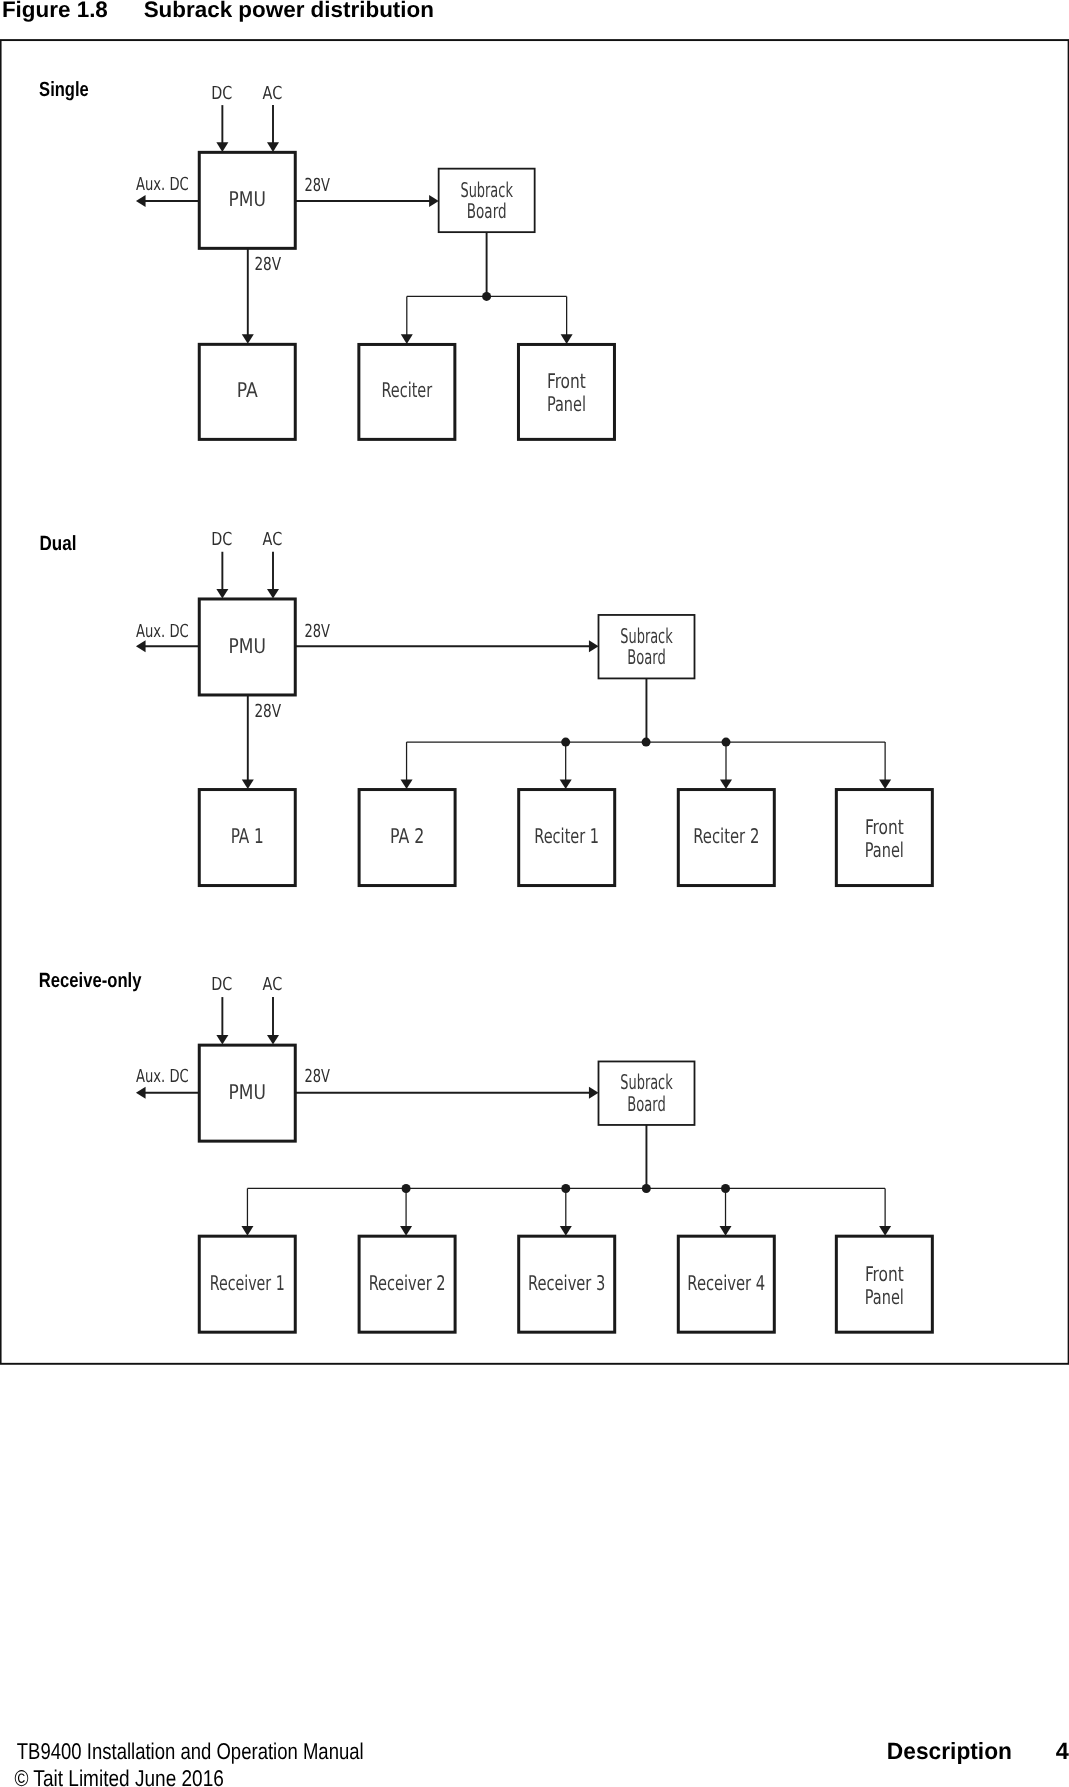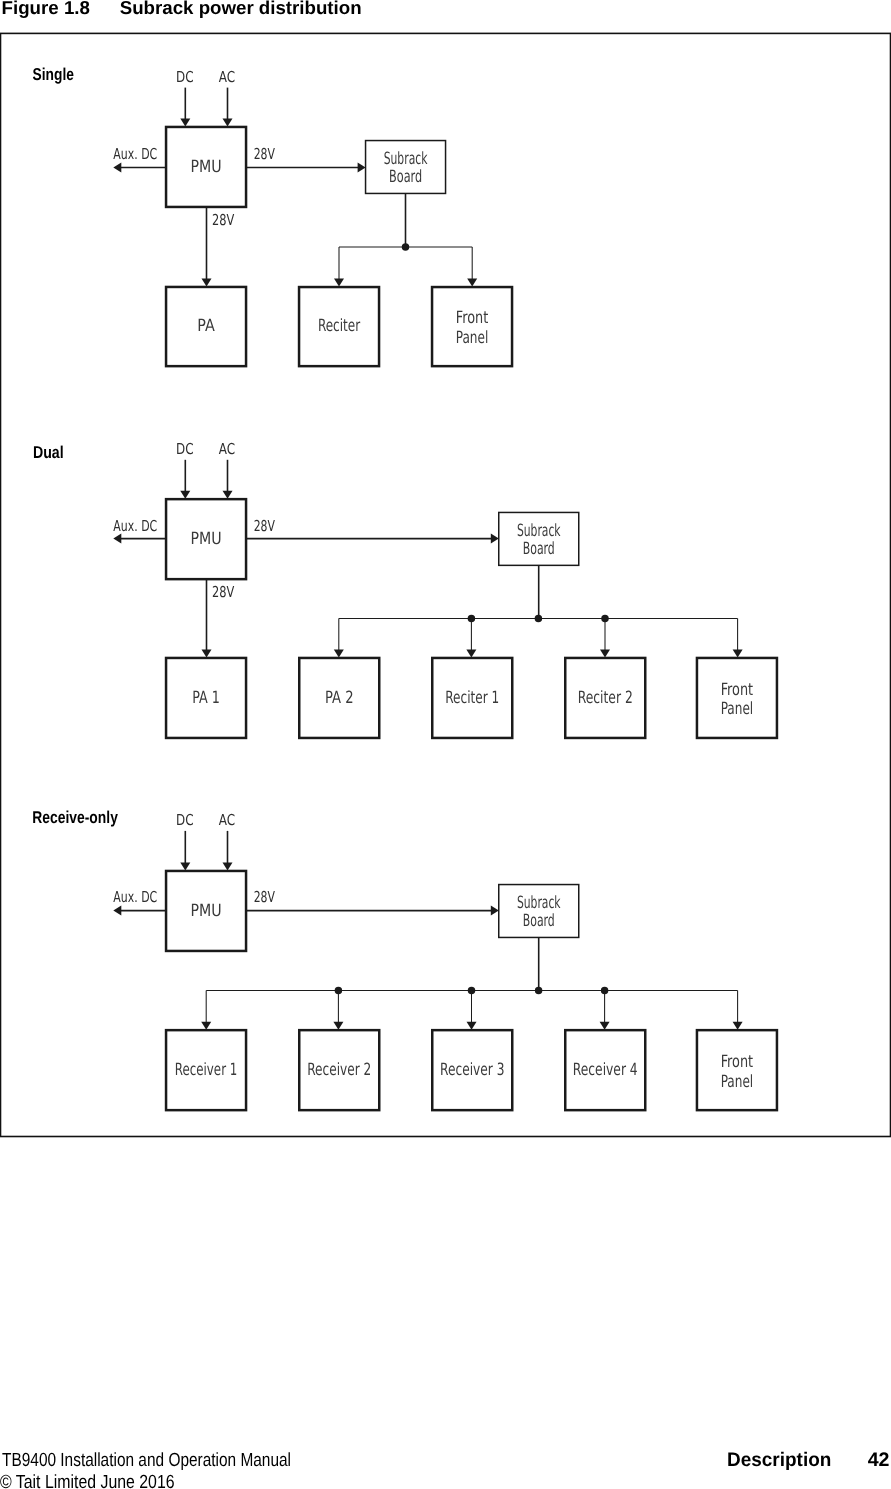--- a/index.html
+++ b/index.html
@@ -11,21 +11,21 @@
   #fig-caption{left:0;top:0;width:798px;height:24px;transform:translateZ(0);}
   #fig-caption span{position:absolute;display:inline-block;white-space:pre;
       font:bold 18.7px/20px "Liberation Sans",sans-serif;color:#000;
       transform-origin:0 100%;}
   #fig-caption .fig-num{left:1.6px;top:-1.75px;}
   #fig-caption .fig-title{left:119.7px;top:-1.75px;}
   #diagram{position:absolute;left:0;top:0;width:891px;height:1489px;pointer-events:none;
       shape-rendering:geometricPrecision;text-rendering:geometricPrecision;
       transform:translateZ(0);}
   #diagram text{paint-order:stroke;}
-  #footer{position:absolute;left:0;top:1447px;width:712px;height:42px;transform:translateZ(0);text-align:center;}
+  #footer{position:absolute;left:12px;top:1447px;width:712px;height:42px;transform:translateZ(0);text-align:center;}
   #footer span{position:absolute;display:inline-block;white-space:pre;color:#000;
       transform-origin:0 100%;}
   .foot-left{left:1.7px;top:4.4px;font:19px/20px "Liberation Sans",sans-serif;transform:scaleX(0.812);}
   .foot-left2{left:0.3px;top:26.1px;font:19px/20px "Liberation Sans",sans-serif;transform:scaleX(0.835);}
   .foot-sec{left:727.2px;top:2.7px;font:bold 19.6px/20px "Liberation Sans",sans-serif;transform:scaleX(0.968);}
   .foot-page{left:867.7px;top:2.7px;font:bold 19.6px/20px "Liberation Sans",sans-serif;transform:scaleX(1.0);}
   .rowlabel{font:bold 17.15px "Liberation Sans",sans-serif;fill:#000;}
   .boxtext{font:16.9px "DejaVu Sans Condensed","DejaVu Sans",sans-serif;fill:#3a3a3a;}
   .wirelabel{font:15.0px "DejaVu Sans Condensed","DejaVu Sans",sans-serif;fill:#2e2e2e;}
 </style>

